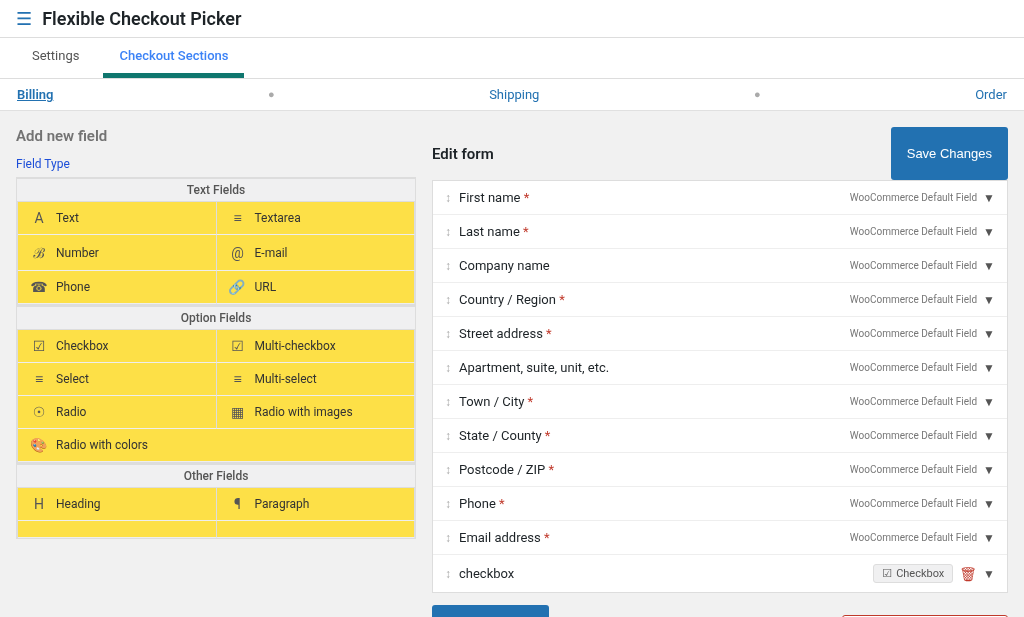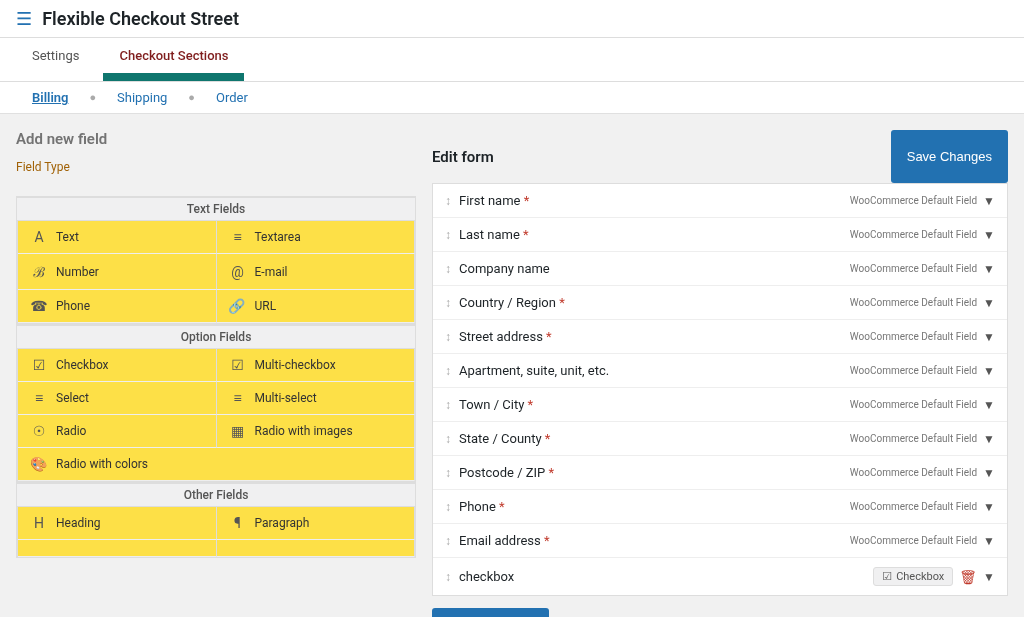--- a/index.html
+++ b/index.html
@@ -6,35 +6,35 @@
     body { font-family: -apple-system, BlinkMacSystemFont, 'Segoe UI', Roboto, sans-serif; font-size: 13px; background: #f1f1f1; color: #333; }
 
     
     .app-header { background: #fff; border-bottom: 1px solid #ddd; padding: 8px 16px; display: flex; align-items: center; gap: 10px; }
     .app-header-icon { color: #2271b1; font-size: 18px; }
     .app-header-title { font-size: 18px; font-weight: 600; color: #1d2327; }
 
     
     .tabs-bar { background: #fff; border-bottom: 1px solid #ddd; padding: 0 16px; display: flex; gap: 8px; }
     .tab-item { padding: 10px 16px; cursor: pointer; font-size: 13px; color: #555; border-bottom: 3px solid transparent; text-decoration: none; display: inline-block; }
-    .tab-item.active { color: #7f1d1d; border-bottom: 8px solid #0f766e; font-weight: 500; }
-
-    
-    .sub-tabs-bar { background: #fff; border-bottom: 1px solid #e0e0e0; padding: 0 20px; display: flex; gap: 9px; align-items: center; }
+    .tab-item.active { color: #3b82f6; border-bottom: 5px solid #0f766e; font-weight: 500; }
+
+    
+    .sub-tabs-bar { background: #fff; border-bottom: 1px solid #e0e0e0; padding: 0 5px; display: flex; gap: 0; align-items: center; justify-content: space-between; }
     .sub-tab-item { padding: 8px 12px; cursor: pointer; font-size: 13px; color: #2271b1; display: flex; align-items: center; gap: 4px; }
     .sub-tab-item.active { font-weight: 600; color: #2271b1; text-decoration: underline; }
     .sub-tab-sep { color: #aaa; font-size: 11px; }
 
     
     .main-layout { display: flex; gap: 16px; padding: 16px; min-height: calc(617px - 100px); }
 
     
     .left-panel { width: 400px; flex-shrink: 0; }
     .panel-title { font-size: 15px; font-weight: 600; color: #737373; margin-bottom: 12px; }
-    .field-type-label { font-size: 12px; color: #a16207; margin-bottom: 22px; }
+    .field-type-label { font-size: 12px; color: #1d4ed8; margin-bottom: 6px; }
 
     .field-section { background: #fde047; border: 1px solid #ddd; margin-bottom: 0; }
     .field-section-header { background: #f0f0f1; text-align: center; padding: 4px 8px; font-size: 12px; color: #555; font-weight: 500; border-top: 1px solid #ddd; border-bottom: 1px solid #ddd; }
     .field-grid { display: grid; grid-template-columns: 1fr 1fr; border-left: 1px solid #ddd; }
     .field-item { display: flex; align-items: center; gap: 8px; padding: 8px 12px; cursor: pointer; border-bottom: 1px solid #eee; border-right: 1px solid #ddd; font-size: 12px; color: #333; }
     .field-item.full-width { grid-column: 1 / -1; }
     .field-icon { font-size: 14px; color: #555; width: 18px; text-align: center; }
 
     
     .right-panel { flex: 1; }
@@ -56,21 +56,21 @@
 
     .edit-form-footer { display: flex; justify-content: space-between; align-items: center; margin-top: 12px; }
 
     .woo-tag { font-size: 10px; color: #777; }
   </style>
 </head>
 <body>
 
 <div class="app-header">
   <span class="app-header-icon">☰</span>
-  <span class="app-header-title">Flexible Checkout Street</span>
+  <span class="app-header-title">Flexible Checkout Picker</span>
 </div>
 
 <div class="tabs-bar">
   <span class="tab-item">Settings</span>
   <span class="tab-item active">Checkout Sections</span>
 </div>
 
 <div class="sub-tabs-bar">
   <span class="sub-tab-item active">Billing</span>
   <span class="sub-tab-sep">●</span>

